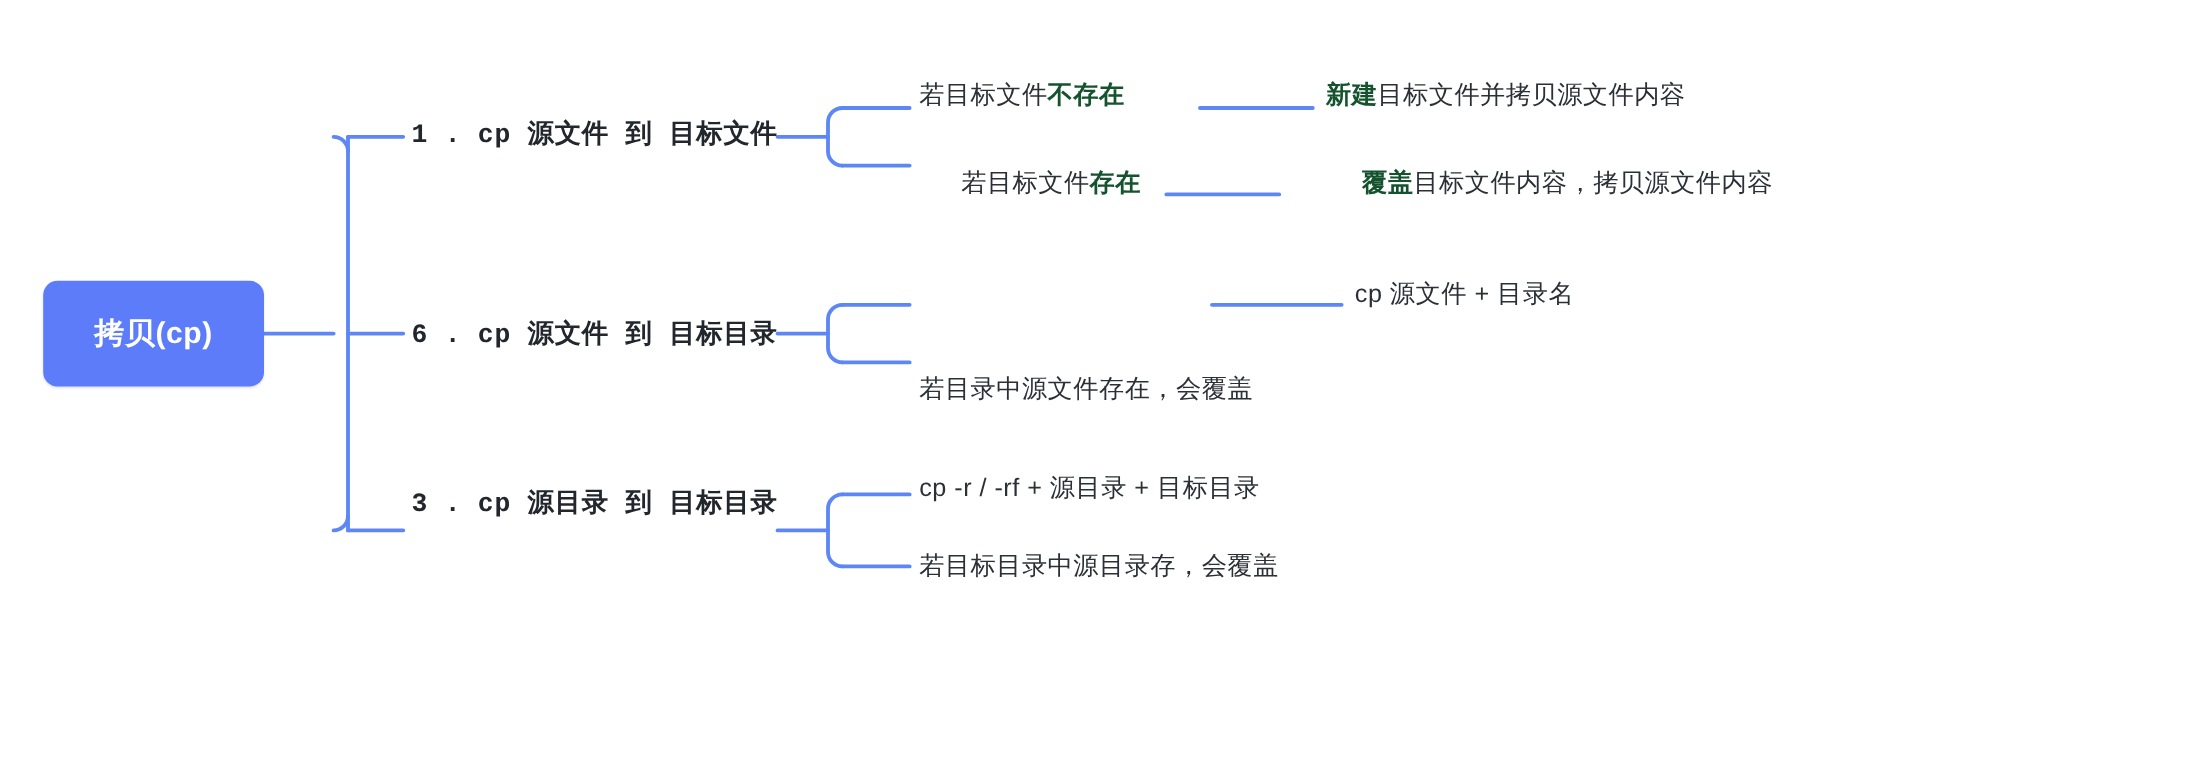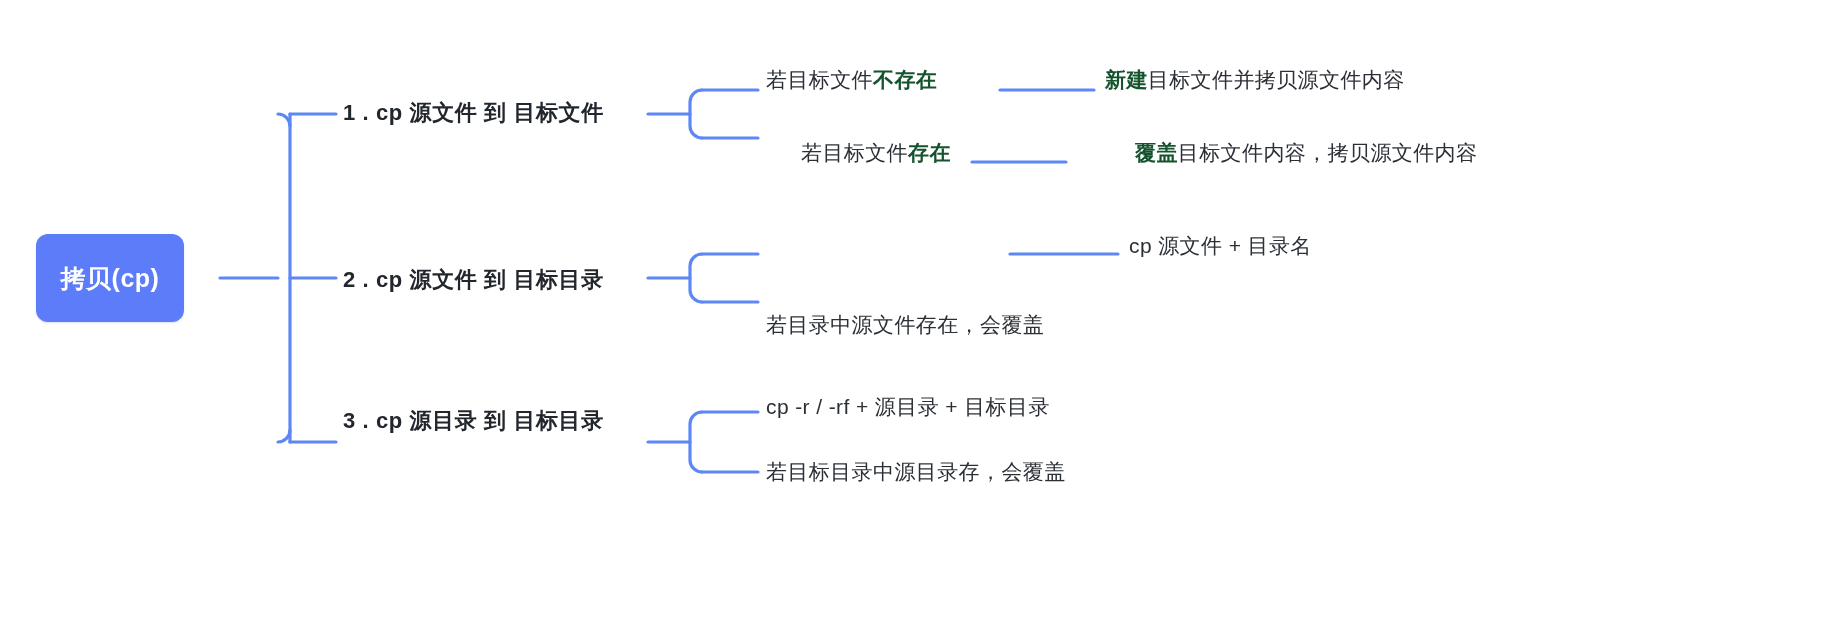--- a/index.html
+++ b/index.html
@@ -30,21 +30,21 @@
   .node {
     position: absolute;
     white-space: nowrap;
     line-height: 1.2;
   }
 
   
   .root-node {
     left: 36px;
     top: 234px;
-    width: 148px;
+    width: 184px;
     height: 88px;
     border-radius: 12px;
     background: #5c7cfa;
     display: flex;
     align-items: center;
     justify-content: center;
     box-shadow: 0 1px 2px rgba(60,80,180,0.18);
   }
   .root-label {
     color: #ffffff;
@@ -52,20 +52,21 @@
     font-weight: bold;
     letter-spacing: 0.5px;
   }
 
   
   .branch-label {
     font-size: 22px;
     font-weight: bold;
     color: #22262d;
     letter-spacing: 0.6px;
+    font-family: Liberation Mono, monospace;
   }
   .branch-1 { left: 343px; top: 100px; }
   .branch-2 { left: 343px; top: 267px; }
   .branch-3 { left: 343px; top: 408px; }
 
   
   .leaf-label {
     font-size: 21px;
     font-weight: normal;
     color: #2b2f36;
@@ -144,21 +145,21 @@
   </div>
 
   <div class="node leaf-label l2-1b">
     <span>若目标文件</span><b>存在</b>
   </div>
   <div class="node leaf-label l3-1b">
     <b>覆盖</b><span>目标文件内容，拷贝源文件内容</span>
   </div>
 
   <div class="node branch-label branch-2">
-    <span>2 . cp 源文件 到 目标目录</span>
+    <span>6 . cp 源文件 到 目标目录</span>
   </div>
 
   <div class="node leaf-label l3-2a">
     <span>cp 源文件 + 目录名</span>
   </div>
 
   <div class="node leaf-label l2-2b">
     <span>若目录中源文件存在，会覆盖</span>
   </div>
 

